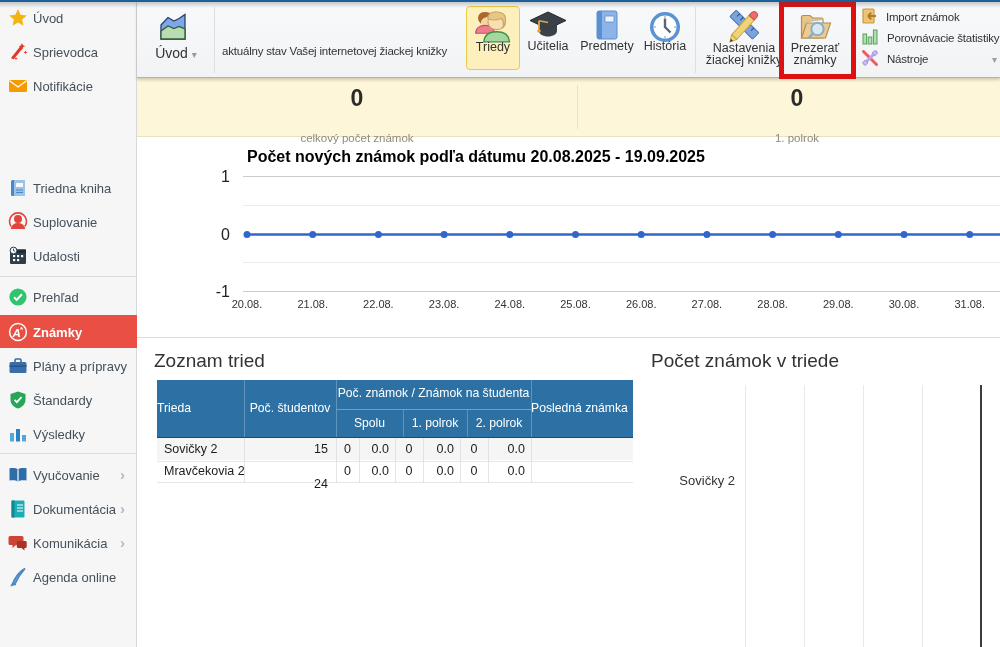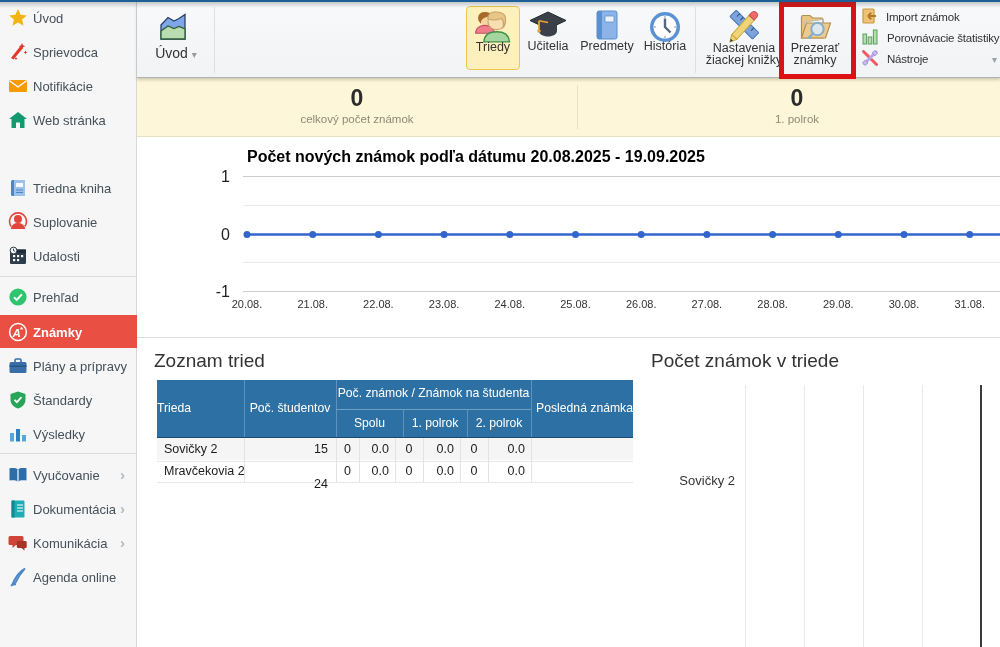--- a/index.html
+++ b/index.html
@@ -27,21 +27,21 @@
 #title1 { left:85px; top:11px; font-size:20px; color:#222; white-space:nowrap; }
 #title2 { left:85px; top:43px; font-size:11.5px; letter-spacing:-0.2px; color:#333; white-space:nowrap; }
 #triedybtn { left:329px; top:4px; width:54px; height:64px; background:#fdf0bd; border:1px solid #ecc94b; border-radius:4px; }
 .menurow { position:absolute; left:725px; font-size:11.5px; letter-spacing:-0.2px; color:#333; white-space:nowrap; }
 .menurow svg { vertical-align:-3px; margin-right:6px; }
 #redbox { position:absolute; left:642px; top:0px; width:77px; height:77px; border:5px solid #dd1111; z-index:25; }
 
 #statbar { left:137px; top:78px; width:863px; height:59px; background:#fdf6d8; border-bottom:1px solid #e9e1c6; z-index:5; }
 .stat { position:absolute; top:0; height:58px; text-align:center; }
 .stat .num { margin-top:7px; font-size:23px; font-weight:bold; color:#2b2b2b; }
-.stat .cap { margin-top:1px; font-size:11.5px; color:#8e8a77; }
+.stat .cap { margin-top:20px; font-size:11.5px; color:#8e8a77; }
 #statsep { position:absolute; left:440px; top:7px; width:1px; height:44px; background:#eae2c3; }
 
 #hsep { left:137px; top:337px; width:863px; height:1px; background:#ddd; }
 .h2 { position:absolute; font-size:19px; color:#333; white-space:nowrap; }
 
 .vgl { position:absolute; top:385px; height:262px; width:1px; background:#e9e9e9; }
 #vgdark { position:absolute; left:980px; top:385px; height:262px; width:2px; background:#3c3c3c; }
 #sov2 { position:absolute; left:660px; top:473px; width:75px; text-align:right; font-size:13px; color:#333; }
 
 #tbl { left:157px; top:380px; width:476px; height:103px; font-size:13px; }
@@ -61,20 +61,21 @@
   <div id="topshadow" class="abs"></div>
   <div id="toolbar" class="abs">
     <div class="tbtn" id="uvodbtn">
       <svg style="position:absolute;left:13px;top:3px;" width="28" height="28" viewBox="0 0 28 28">
           <path d="M2 12 L9 4.5 L15 8 L20 5.5 L26 1.5 L26 26 L2 26 z" fill="#7da7e8" stroke="#2c3f66" stroke-width="1.3"></path>
           <path d="M2 18 L9 13 L15 15.5 L20 13.5 L26 16 L26 26 L2 26 z" fill="#b9dcb0" stroke="#2e5d3a" stroke-width="1.3"></path>
         </svg>
       <div class="lbl">Úvod <span style="color:#999;font-size:10px;">▾</span></div>
     </div>
     <div class="tsep" style="left:77px;"></div>
+    <div id="title2" class="abs">aktuálny stav Vašej internetovej žiackej knižky</div>
     <div id="triedybtn" class="abs"></div>
     <div class="tbtn" style="left:329px;top:8px;width:54px;">
       <svg width="42" height="35" viewBox="0 0 36 33" preserveAspectRatio="none" style="margin-left:-2px;">
           <g>
             <circle cx="13" cy="9" r="6" fill="#f3d6a2"></circle>
             <path d="M6 7.5 Q6.5 1.5 13 2 Q19.5 2.5 19 10 Q16 6 13.5 6.5 Q8 8 8.5 13 Q6 11 6 7.5z" fill="#a9682c"></path>
             <path d="M4 22c0-5 3.5-7.5 8-7.5s8 2.5 8 7.5z" fill="#ef7d8c" stroke="#c05364" stroke-width="1"></path>
             <path d="M22 12.5a7.2 7.2 0 1 0-8 0 Q10 14.5 9.5 19H26.5 Q26 14.5 22 12.5z" fill="#f6ddb4" opacity="0"></path>
             <circle cx="22" cy="11" r="7.5" fill="#f7dfb2" stroke="#caa36a" stroke-width="1"></circle>
             <path d="M14.5 8.5 Q14 1.5 22 1.8 Q30.5 2 29.5 11 Q29 15 27.5 16.5 Q28.5 10 26 8 Q20 10.5 16 8.8 Q15 8.5 14.5 8.5z" fill="#e8c687" stroke="#caa36a" stroke-width="1"></path>
@@ -189,26 +190,20 @@
           </g>
         </svg>
         <span class="tx">Sprievodca</span>
       </div>
     <div class="sbi" style="top:67px;">
         <svg class="ic" viewBox="0 0 20 20">
           <rect x="1" y="4" width="18" height="12" rx="1.2" fill="#f59b00"></rect>
           <path d="M1.5 4.8 L10 11 L18.5 4.8" fill="none" stroke="#fff" stroke-width="1.4"></path>
         </svg>
         <span class="tx">Notifikácie</span>
-      </div>
-    <div class="sbi" style="top:101px;">
-        <svg class="ic" viewBox="0 0 20 20">
-          <path d="M10 2 L19 9 L16.5 9 L16.5 18 L12 18 L12 12.5 L8 12.5 L8 18 L3.5 18 L3.5 9 L1 9 z" fill="#13996f"></path>
-        </svg>
-        <span class="tx">Web stránka</span>
       </div>
     <div class="sbi" style="top:169px;">
         <svg class="ic" viewBox="0 0 20 20">
           <rect x="3" y="2" width="14" height="16" rx="1.5" fill="#4a86c8"></rect>
           <rect x="6" y="2" width="11" height="16" fill="#9ec1e8"></rect>
           <rect x="8" y="5" width="7" height="4" fill="#fff" opacity="0.9"></rect>
           <g stroke="#4a86c8" stroke-width="1">
             <path d="M8 12h7M8 14.5h7"></path>
           </g>
         </svg>
@@ -379,21 +374,21 @@
   <div id="vgdark"></div>
   <div id="sov2">Sovičky 2</div>
   <div id="tbl" class="abs">
     <div id="thead">
       <div style="left:0;top:0;width:87px;height:57px;line-height:57px;text-align:left;">Trieda</div>
       <div style="left:87px;top:0;width:92px;height:57px;line-height:57px;text-align:center;">Poč. študentov</div>
       <div style="left:179px;top:6px;width:195px;text-align:center;">Poč. známok / Známok na študenta</div>
       <div style="left:179px;top:36px;width:67px;text-align:center;">Spolu</div>
       <div style="left:246px;top:36px;width:64px;text-align:center;">1. polrok</div>
       <div style="left:310px;top:36px;width:64px;text-align:center;">2. polrok</div>
-      <div style="left:374px;top:0;width:102px;height:57px;line-height:57px;text-align:right;">Posledná známka</div>
+      <div style="left:374px;top:0;width:102px;height:57px;line-height:57px;text-align:left;">Posledná známka</div>
       <div class="hv" style="left:87px;top:0;height:57px;"></div>
       <div class="hv" style="left:179px;top:0;height:57px;"></div>
       <div class="hv" style="left:374px;top:0;height:57px;"></div>
       <div class="hv" style="left:246px;top:30px;height:27px;"></div>
       <div class="hv" style="left:310px;top:30px;height:27px;"></div>
       <div class="hv" style="left:179px;top:29px;width:195px;height:1px;background:#6fa0c4;"></div>
     </div>
     <div style="position:absolute;left:0;top:57px;width:476px;height:2px;background:#1b4a70;"></div>
     <div id="row1"></div>
     <div id="row2"></div>

